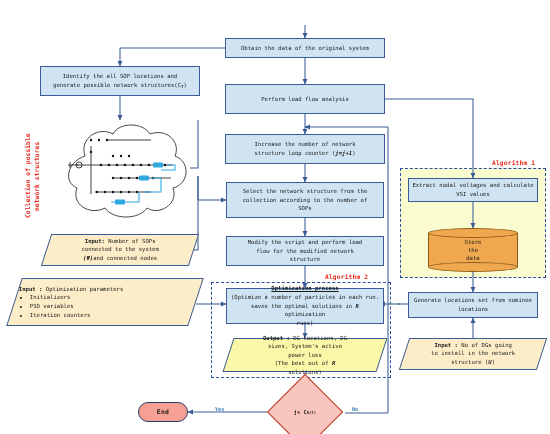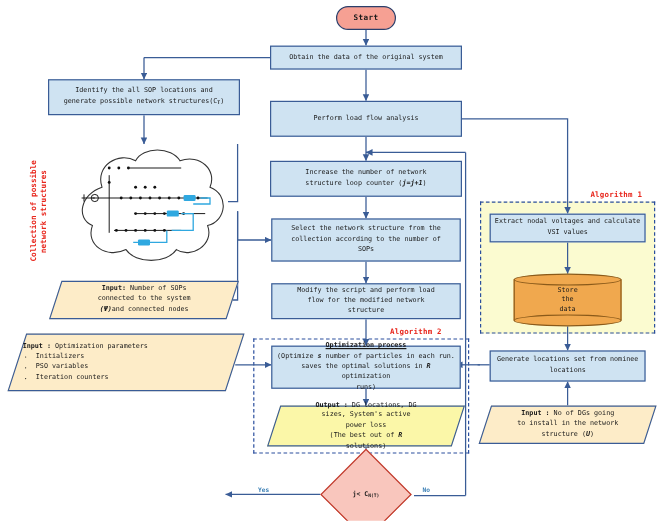--- a/index.html
+++ b/index.html
@@ -133,23 +133,20 @@
       <path d="M400,304 L380,304" marker-end="url(#ah)"></path>
 
       <path d="M196,304 L226,304" marker-end="url(#ah)"></path>
 
       <path d="M198,200 L226,200" marker-end="url(#ah)"></path>
 
       <path d="M198,200 L198,176"></path>
     </g>
   </svg>
 
-  <div class="node term" style="left:280px;top:5px;width:50px;height:20px;">
-    <span>Start</span>
-  </div>
 
   <div class="node proc" style="left:225px;top:38px;width:160px;height:20px;">
     <span>Obtain the data of the original system</span>
   </div>
 
   <div class="node proc" style="left:40px;top:66px;width:160px;height:30px;flex-direction:column;">
     <span>Identify the all SOP locations and</span>
     <span><span>generate possible network structures(C</span><span class="sub bld">T</span><span>)</span></span>
   </div>
 
@@ -310,14 +307,17 @@
   <div class="decision" style="left:278px;top:385px;width:54px;height:54px;">
     <div class="dia"></div>
     <div class="dtxt">
       <span>j&lt; C</span>
         <span class="sub">N(T)</span>
     </div>
   </div>
   <div class="edge-lbl" style="left:215px;top:406px;">Yes</div>
   <div class="edge-lbl" style="left:352px;top:406px;">No</div>
 
+  <div class="node term" style="left:138px;top:402px;width:50px;height:20px;">
+    <span>End</span>
+  </div>
 
 </div>
 
 </body></html>

